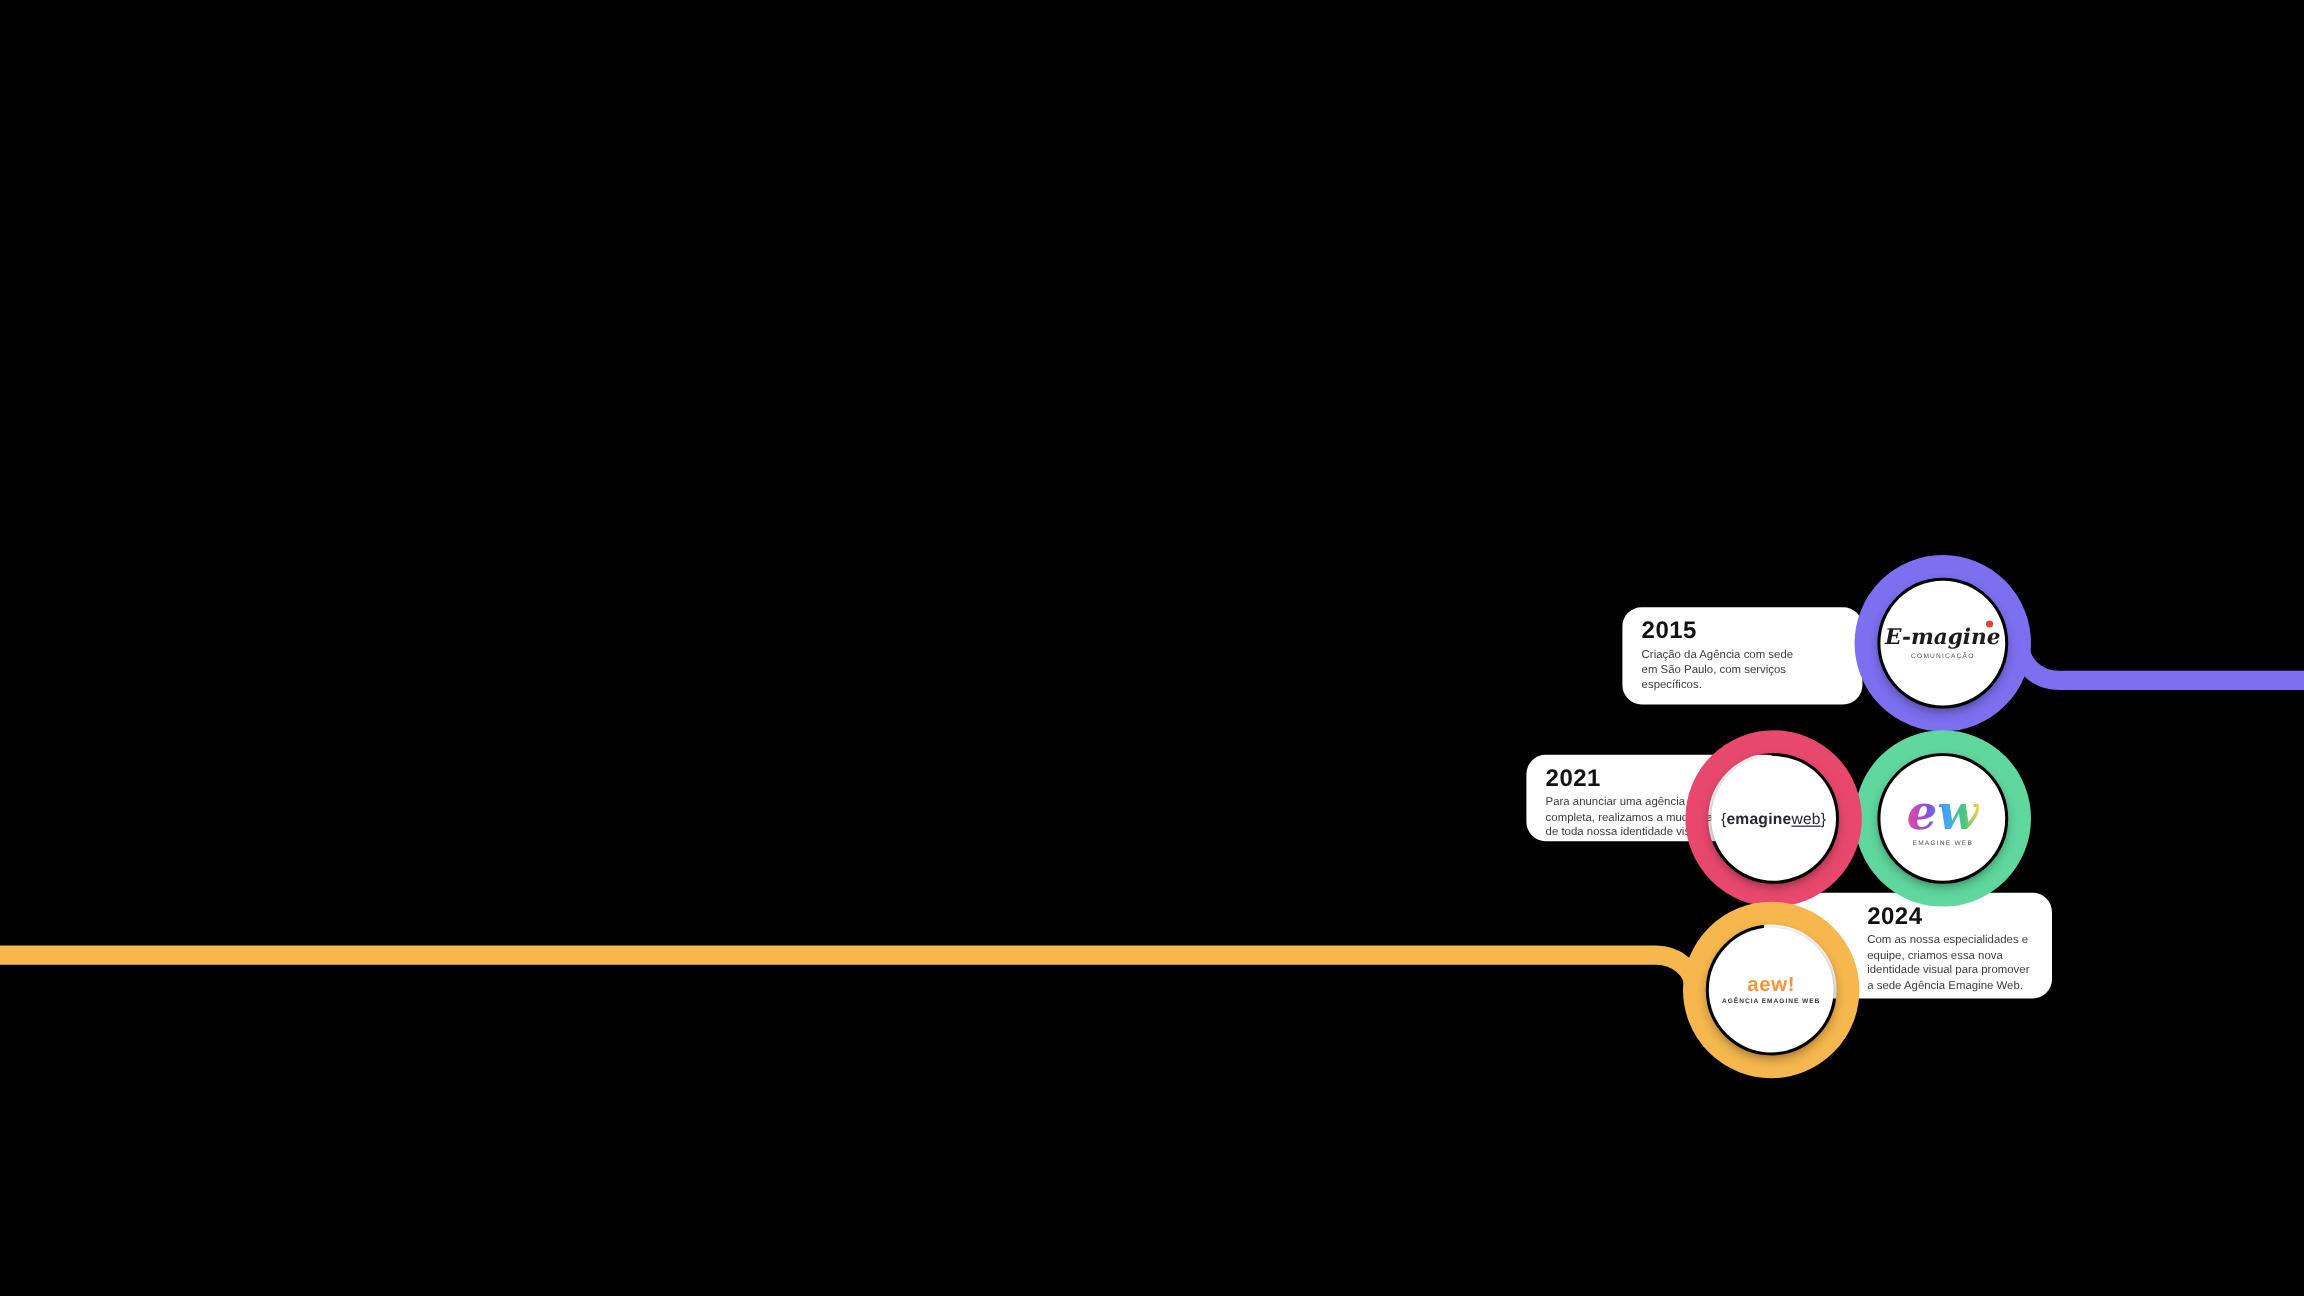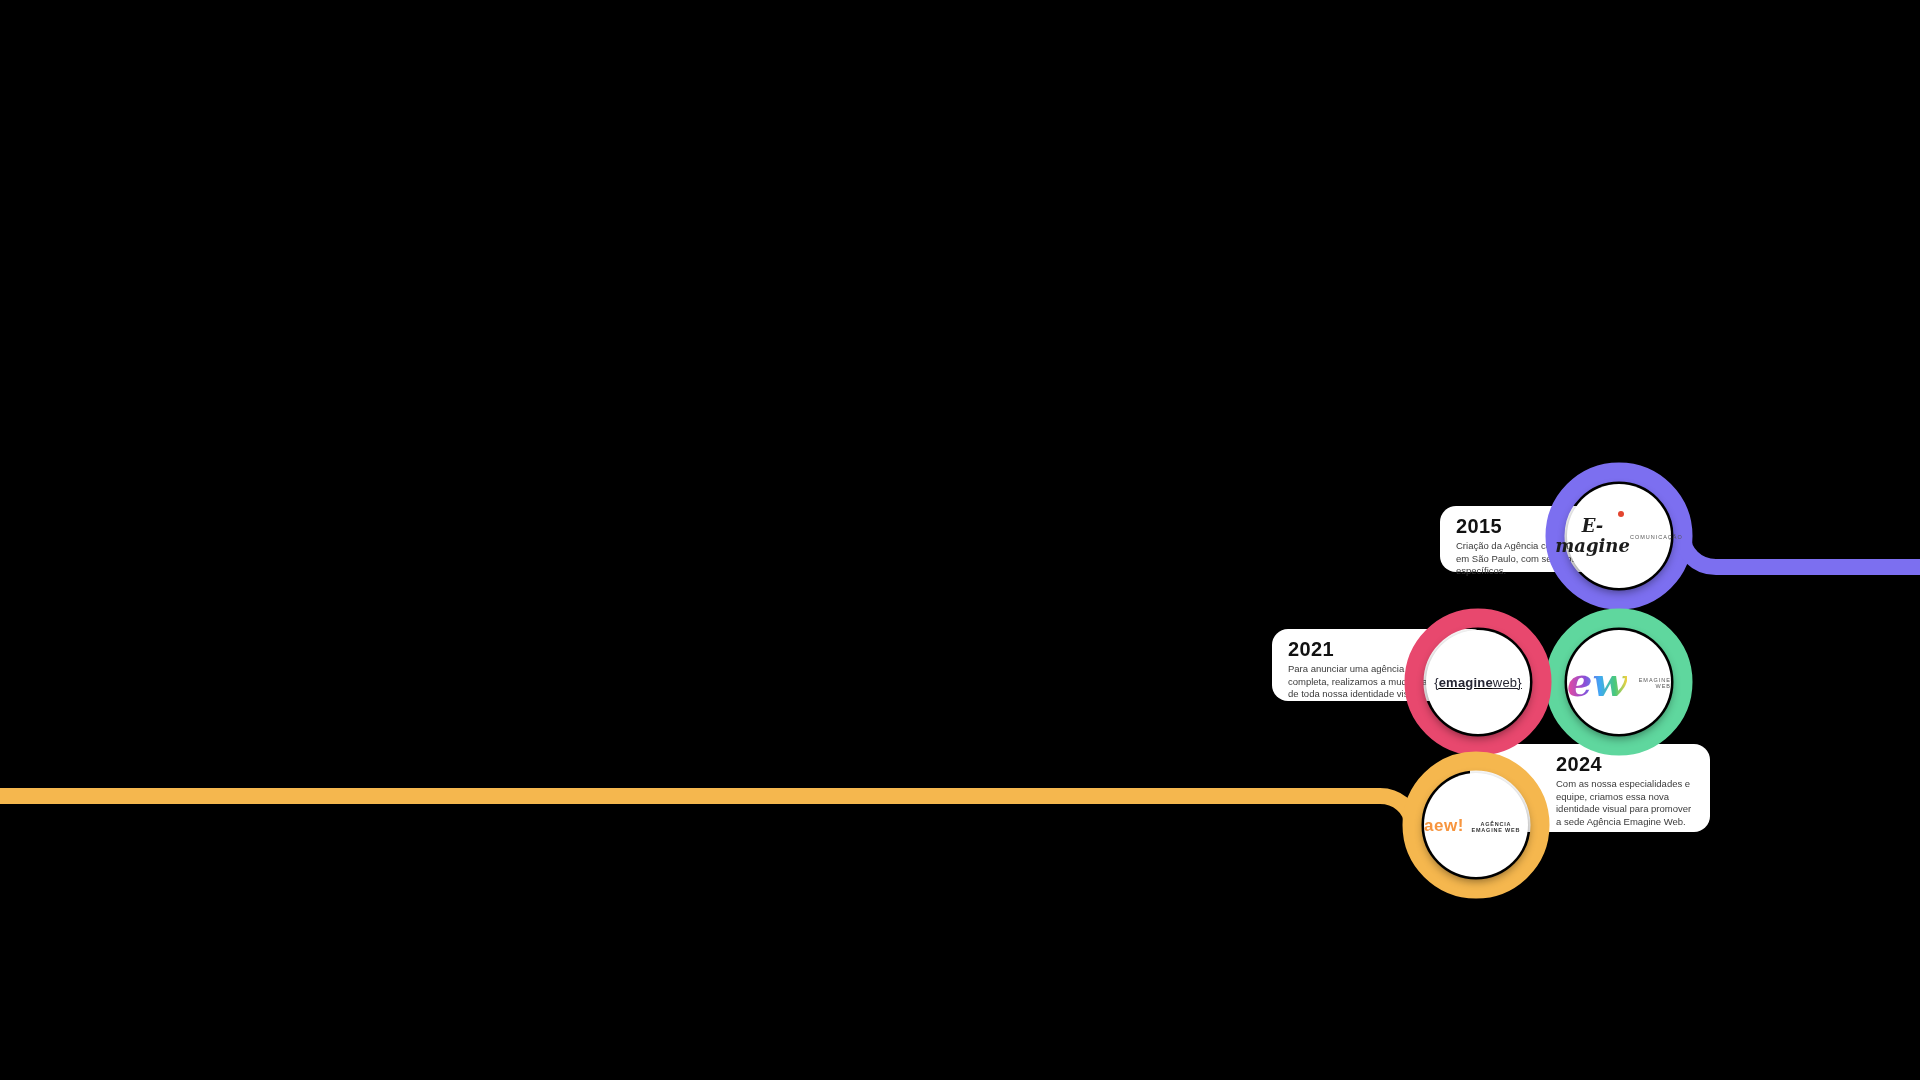--- a/index.html
+++ b/index.html
@@ -15,31 +15,31 @@
   .stroke-green  { stroke:var(--green,#5FD79E); }
   .stroke-red    { stroke:var(--red,#E8486E); }
   .stroke-yellow { stroke:var(--yellow,#F5B74E); }
 
   .card { position:absolute; z-index:1; background:var(--card-bg,#fff); border-radius:16px;
           box-shadow:0 5px 12px rgba(0,0,0,.4); }
   .card .year { font-size:20px; font-weight:bold; color:var(--title,#121212); letter-spacing:.4px; margin-bottom:2px; }
   .card .desc { font-size:9.5px; line-height:12.5px; color:var(--desc,#3a3a3a); }
   .card .desc div { white-space:nowrap; }
 
-  .card-2015 { left:1440px; top:506px; width:200px; height:66px; padding:9px 0 16px 16px; }
+  .card-2015 { left:1352px; top:506px; width:200px; height:81px; padding:9px 0 16px 16px; }
   .card-2021 { left:1272px; top:629px; width:216px; height:72px; padding:9px 0 0 16px; }
   .card-2018 { left:1612px; top:648px; width:238px; height:68px; padding:9px 0 0 88px; }
   .card-2024 { left:1470px; top:744px; width:240px; height:88px; padding:9px 0 0 86px; }
 
   .logo-circle { position:absolute; z-index:3; width:104px; height:104px; border-radius:50%;
-                 background:#fff; display:flex; align-items:center;
+                 background:#fff; display:flex; flex-direction:column; align-items:center;
                  justify-content:center; box-shadow:0 4px 10px rgba(0,0,0,.45); text-align:center; }
   .logo-2015 { left:1567px; top:484px; }
   .logo-2018 { left:1567px; top:630px;text-align:right; }
-  .logo-2021 { left:1426px; top:630px;text-decoration:underline; }
+  .logo-2021 { left:1426px; top:630px; }
   .logo-2024 { left:1424px; top:773px; }
 
   .emagine-script { position:relative; font-family:"DejaVu Serif", serif; font-style:italic;
                     font-weight:bold; font-size:18px; color:#1c1c1c; line-height:1.1; }
   .bulb-dot { position:absolute; right:6px; top:-5px; width:6px; height:6px; border-radius:50%;
               background:#e3452f; }
   .logo-tiny { font-size:5.5px; letter-spacing:1px; color:#555; margin-top:2px; text-transform:uppercase; }
 
   .ew-script { font-family:"DejaVu Serif", serif; font-style:italic; font-weight:bold;
                font-size:40px; line-height:1;

